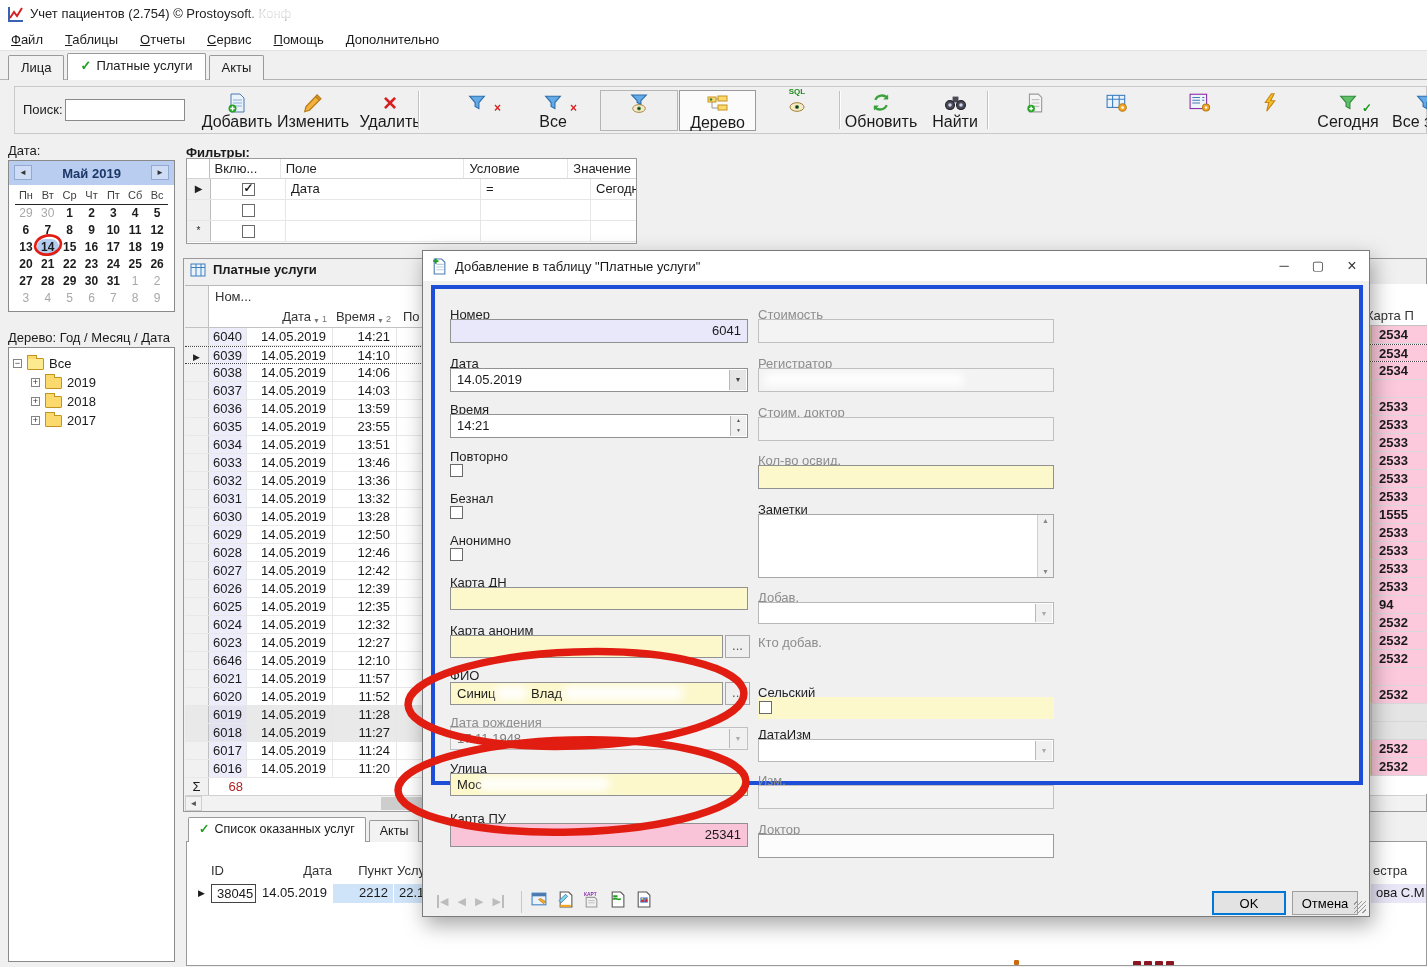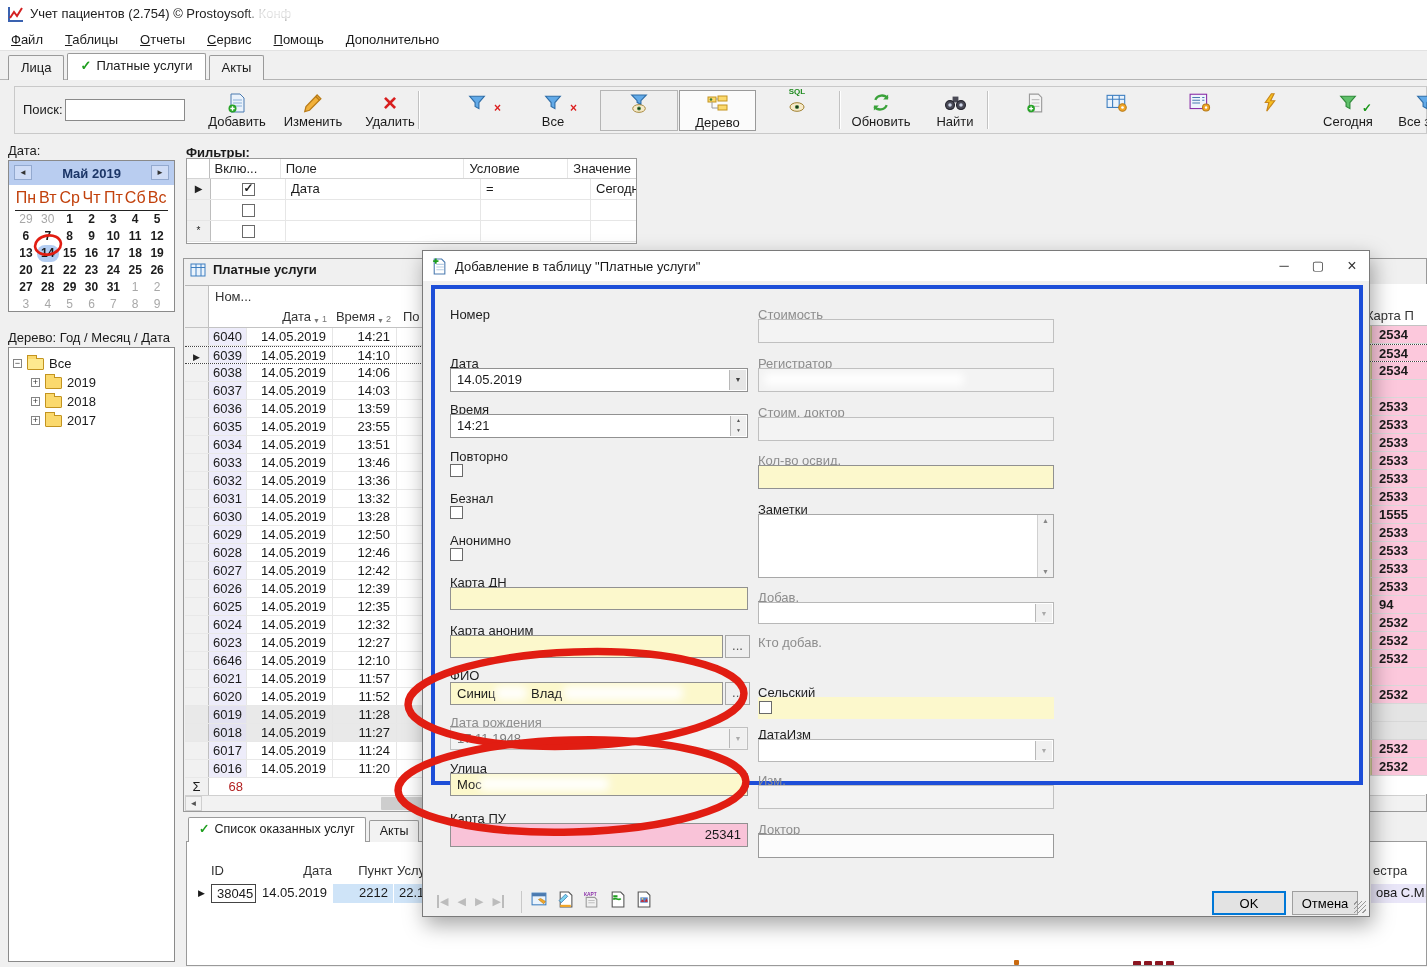--- a/index.html
+++ b/index.html
@@ -18,36 +18,36 @@
 .tab{position:relative;padding:4px 12px 5px;border:1px solid #9a9a9a;border-bottom:none;background:#f2f2f2;margin-right:3px;border-radius:2px 2px 0 0;white-space:nowrap}
 .tab.active{background:#fff;padding-bottom:7px;z-index:5}
 .tabcheck{color:#1e9e1e;font-weight:700;margin-right:5px}
 .hline{position:absolute;left:0;width:1427px;height:1px;background:#b4b4b4}
 
 .toolbar{position:absolute;left:14px;top:86px;width:1413px;height:48px;border:1px solid #c9c9c9;background:#f0f0f0}
 .tsearch-label{position:absolute;left:8px;top:15px}
 .tsearch{position:absolute;left:50px;top:12px;width:120px;height:22px;border:1px solid #8a8a8a;background:#fff;font:13px "Liberation Sans",sans-serif;padding:0 4px}
 .tbtn{position:absolute;top:3px;width:76px;height:41px;text-align:center;cursor:default}
 .tbtn .tico{height:25px;display:flex;align-items:center;justify-content:center;position:relative}
-.tbtn .tlabel{font-size:13px;color:#1a1a1a;line-height:14px}
+.tbtn .tlabel{font-size:16px;color:#1a1a1a;line-height:14px}
 .tsep{position:absolute;top:4px;width:1px;height:38px;background:#c2c2c2;box-shadow:1px 0 0 #fff}
 .boxed{border:1px solid #b5b5b5;background:#efefef;border-radius:0}
 .boxed.pressed{background:#fbfbfb;border-color:#9a9a9a}
 .badge{position:absolute;font-weight:700;font-size:12px;line-height:10px}
 .badge.red{color:#dc2020}
 .badge.green{color:#189618}
 .sqltxt{position:absolute;top:-3px;left:50%;transform:translateX(-50%);font-size:8px;font-weight:700;color:#1e8a1e;letter-spacing:0}
 
 .plabel{position:absolute;color:#1a1a1a}
 .calendar{position:absolute;left:8px;top:160px;width:167px;height:152px;background:#fff;border:1px solid #8a8a8a}
 .calhead{position:relative;height:24px;background:#b9cdf0;display:flex;align-items:center;justify-content:center}
 .calmonth{font-weight:700;color:#1c3667;font-size:13px}
 .calnav{position:absolute;top:4px;width:18px;height:15px;border:1px solid #93a9cf;background:#cfdcf6;font-size:8px;line-height:13px;text-align:center;color:#333}
 .calgrid{display:grid;grid-template-columns:repeat(7,1fr);padding:2px 6px 0}
-.cal-wd{color:#c2410c;text-align:center;font-size:16px;padding:2px 0 3px;border-bottom:1px solid #222}
+.cal-wd{color:#404040;text-align:center;font-size:11px;padding:2px 0 3px;border-bottom:1px solid #222}
 .cal-day{text-align:center;font-size:12px;font-weight:700;color:#1c1c1c;padding:1px 0;height:17px}
 .cal-day.muted{color:#a8a8a8;font-weight:400}
 .cal-day.sel{background:#b3cdf2;border-radius:8px}
 .treebox{position:absolute;left:8px;top:347px;width:167px;height:615px;background:#fff;border:1px solid #8a8a8a;padding:6px 4px}
 .tree-row{display:flex;align-items:center;height:19px;white-space:nowrap}
 .tree-row.child{padding-left:18px}
 .expander{width:9px;height:9px;border:1px solid #848484;background:#fff;font-size:9px;line-height:7px;text-align:center;color:#333;margin-right:5px;flex:none}
 .folder{width:17px;height:12px;background:#fbd96d;border:1px solid #c39420;position:relative;display:inline-block;margin-right:5px;flex:none;border-radius:1px}
 .folder::before{content:"";position:absolute;left:-1px;top:-4px;width:8px;height:3px;background:#fbd96d;border:1px solid #c39420;border-bottom:none}
 .folder.open{background:#fde98f}
@@ -800,20 +800,21 @@
       </svg>
     <span class="dtitle-text">Добавление в таблицу "Платные услуги"</span>
     <span class="dctl" style="right:68px">─</span>
     <span class="dctl" style="right:34px">▢</span>
     <span class="dctl" style="right:0;font-size:16px">×</span>
   </div>
 
   <div class="dpanel">
 
     <span class="dlabel" style="left:15px;top:18px">Номер</span>
+    <div class="din lavf" style="left:15px;top:30px;width:298px;height:24px">6041</div>
 
     <span class="dlabel" style="left:15px;top:67px">Дата</span>
     <div class="din" style="left:15px;top:79px;width:298px;height:24px"><span>14.05.2019</span><span class="combo-btn">▼</span></div>
 
     <span class="dlabel" style="left:15px;top:113px">Время</span>
     <div class="din" style="left:15px;top:125px;width:298px;height:24px"><span>14:21</span><span class="spin">
           <span>▲</span>
           <span>▼</span>
         </span></div>
 

